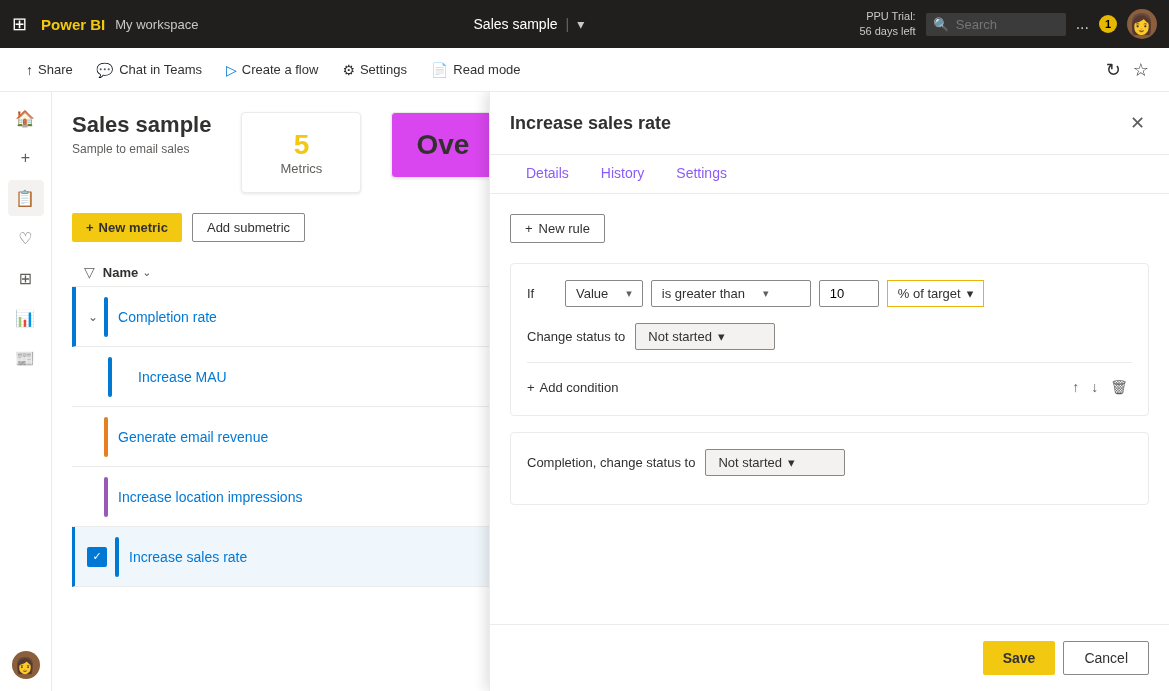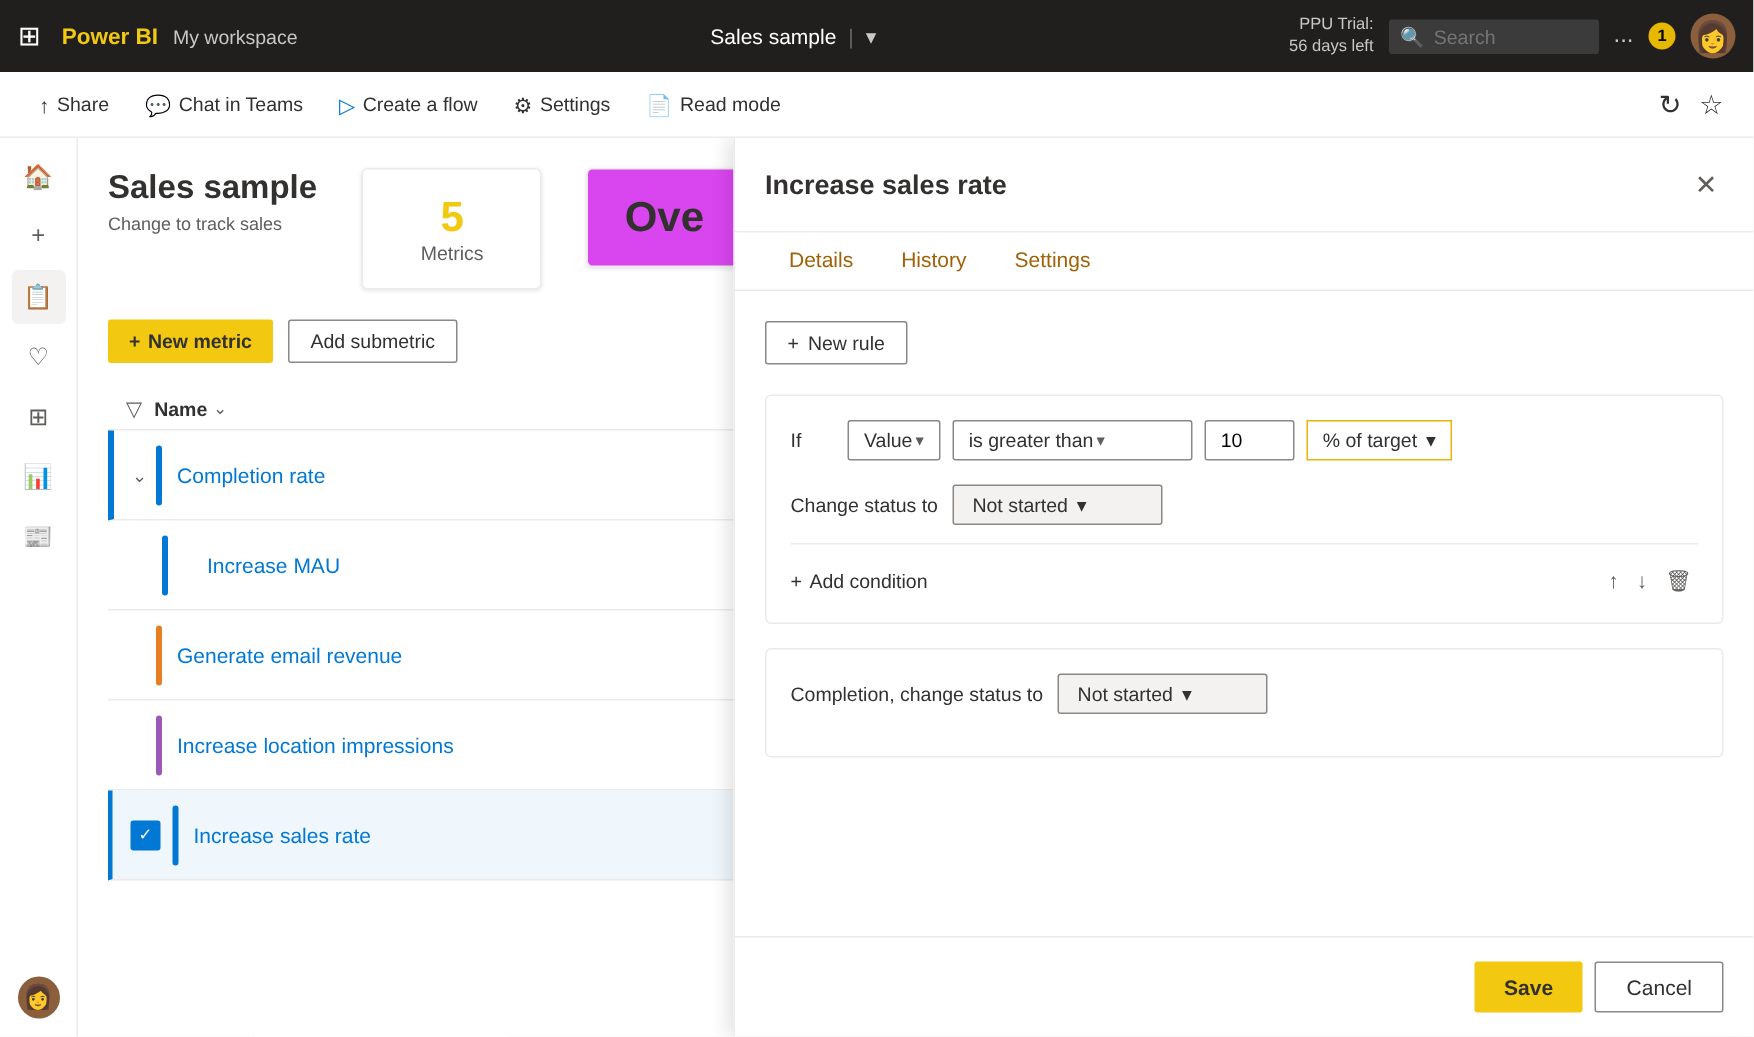--- a/index.html
+++ b/index.html
@@ -45,30 +45,30 @@
     .metrics-header-row { display: flex; align-items: center; padding: 6px 12px; border-bottom: 1px solid #edebe9; }
 
     .metric-row { display: flex; align-items: center; min-height: 60px; border-bottom: 1px solid #edebe9; padding: 0 12px; cursor: pointer; position: relative; }
 
     
     .right-panel { position: absolute; top: 0; right: 0; width: 680px; height: 100%; background: #fff; border-left: 1px solid #edebe9; box-shadow: -4px 0 12px rgba(0,0,0,0.12); display: flex; flex-direction: column; z-index: 10; }
     .panel-header { display: flex; align-items: center; padding: 16px 20px; border-bottom: 1px solid #edebe9; }
     .panel-title { font-size: 18px; font-weight: 600; color: #323130; flex: 1; }
     .panel-close { background: none; border: none; font-size: 18px; color: #605e5c; cursor: pointer; padding: 4px; }
     .panel-tabs { display: flex; border-bottom: 1px solid #edebe9; padding: 0 20px; }
-    .panel-tab { padding: 10px 16px; font-size: 14px; cursor: pointer; color: #a16207; border-bottom: 2px solid transparent; }
+    .panel-tab { padding: 10px 16px; font-size: 14px; cursor: pointer; color: #8b5cf6; border-bottom: 2px solid transparent; }
     .panel-tab.active { color: #0078d4; border-bottom: 2px solid #0078d4; font-weight: 600; }
     .panel-content { flex: 1; padding: 20px; overflow-y: auto; }
 
     
     .new-rule-btn { display: flex; align-items: center; gap: 6px; border: 1px solid #8a8886; background: #fff; padding: 6px 14px; border-radius: 2px; font-size: 13px; cursor: pointer; color: #323130; margin-bottom: 20px; }
     .rule-section { border: 1px solid #edebe9; border-radius: 4px; padding: 16px; margin-bottom: 16px; }
     .rule-row { display: flex; align-items: center; gap: 8px; margin-bottom: 16px; flex-wrap: wrap; }
     .rule-label { font-size: 13px; color: #323130; min-width: 30px; }
-    .rule-select { display: flex; align-items: center; border: 1px solid #8a8886; border-radius: 2px; padding: 5px 10px; background: #fff; font-size: 13px; cursor: pointer; gap: 2px; color: #323130; }
+    .rule-select { display: flex; align-items: center; border: 1px solid #8a8886; border-radius: 2px; padding: 5px 10px; background: #fff; font-size: 13px; cursor: pointer; gap: 18px; color: #323130; }
     .rule-select .chevron { color: #605e5c; font-size: 11px; }
     .rule-input { border: 1px solid #8a8886; border-radius: 2px; padding: 5px 10px; font-size: 13px; width: 60px; }
     .rule-pct-select { display: flex; align-items: center; border: 1px solid #eab308; border-radius: 0; padding: 5px 10px; background: #fff; font-size: 13px; cursor: pointer; gap: 6px; color: #323130; }
     .status-row { display: flex; align-items: center; gap: 10px; margin-bottom: 12px; }
     .status-label { font-size: 13px; color: #323130; }
     .status-select { display: flex; align-items: center; border: 1px solid #8a8886; border-radius: 2px; padding: 5px 12px; background: #f3f2f1; font-size: 13px; cursor: pointer; gap: 6px; color: #323130; min-width: 140px; }
     .add-condition-row { display: flex; align-items: center; justify-content: space-between; margin-top: 8px; }
     .add-condition-btn { display: flex; align-items: center; gap: 5px; background: none; border: none; color: #323130; font-size: 13px; cursor: pointer; }
     .rule-actions { display: flex; gap: 4px; }
     .rule-action-btn { background: none; border: none; cursor: pointer; color: #605e5c; font-size: 14px; padding: 4px; }
@@ -143,21 +143,21 @@
     <div class="sidebar-icon">📰</div>
     <div class="sidebar-avatar" style="margin-top:auto; margin-bottom:12px; font-size:16px;">👩</div>
   </div>
 
   <div class="content-area">
 
     <div class="scorecard-panel">
       <div class="scorecard-header">
         <div class="scorecard-title-section">
           <div class="scorecard-title">Sales sample</div>
-          <div class="scorecard-subtitle">Change to track sales</div>
+          <div class="scorecard-subtitle">Sample to email sales</div>
         </div>
         <div class="scorecard-metric-card">
           <div class="scorecard-metric-number">5</div>
           <div class="scorecard-metric-label">Metrics</div>
         </div>
         <div class="scorecard-metric-card2" style="min-width:80px;">
           <div class="scorecard-metric-number2">Ove</div>
         </div>
       </div>
 

